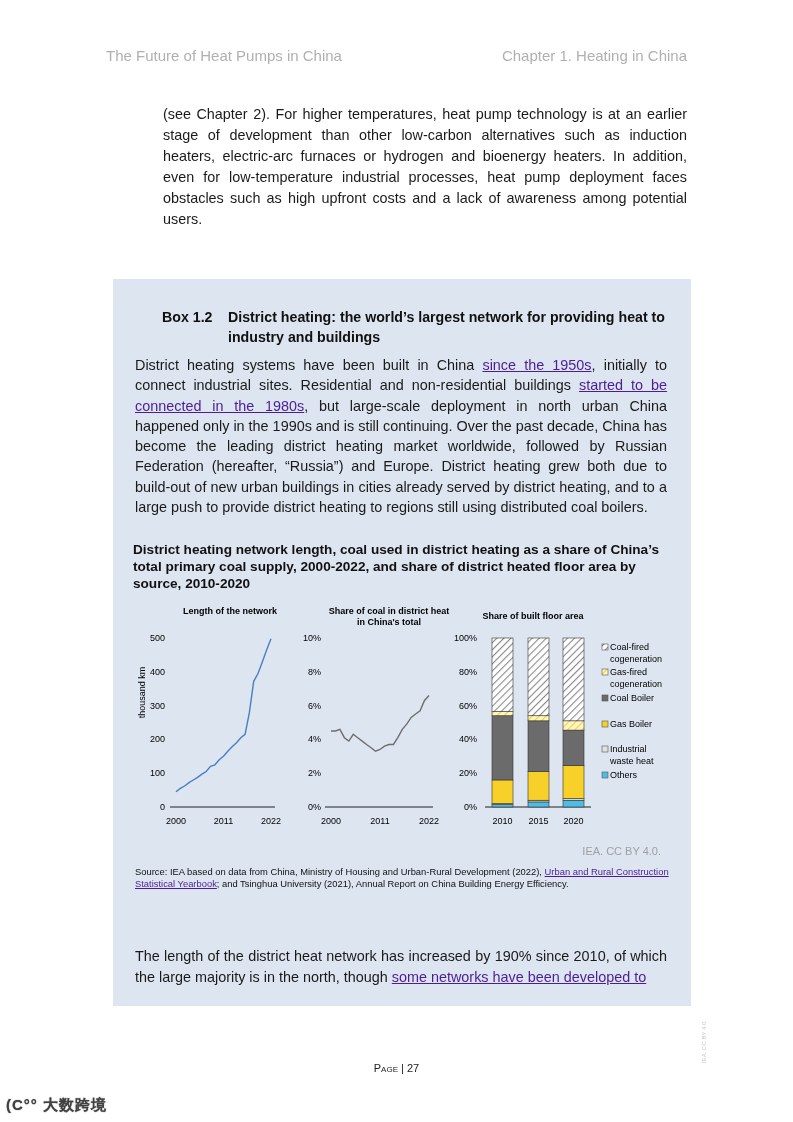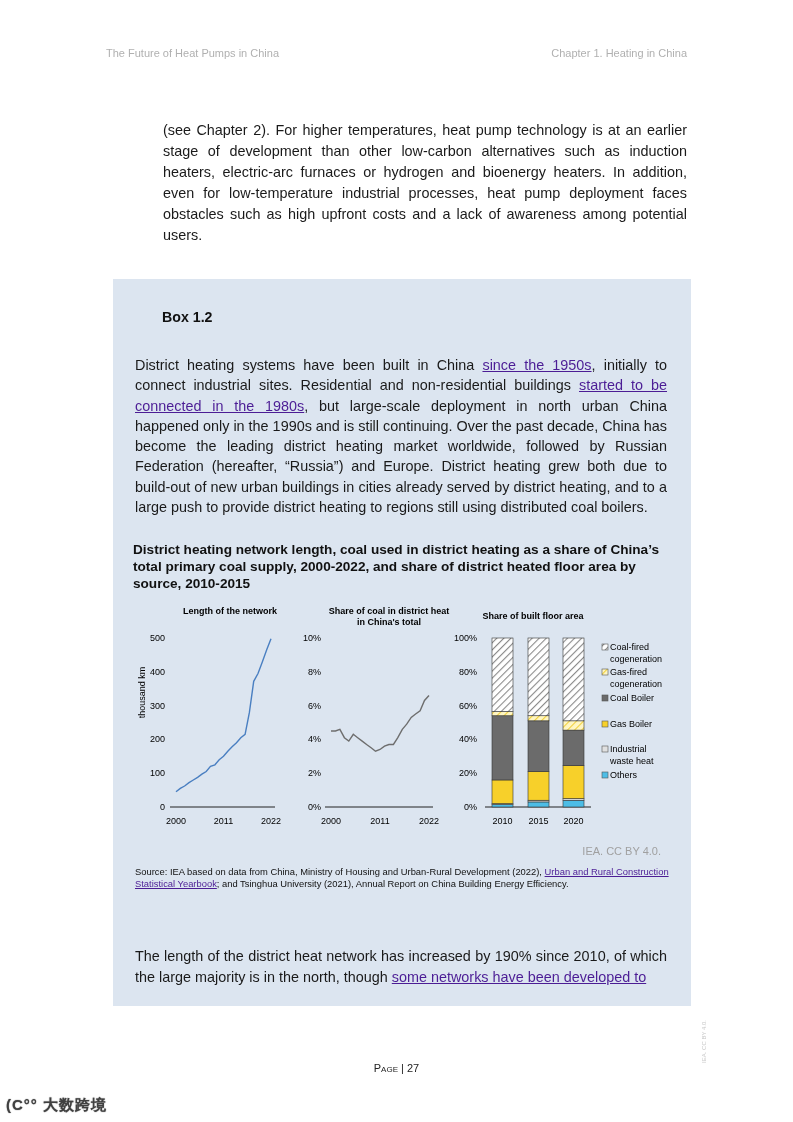--- a/index.html
+++ b/index.html
@@ -1,22 +1,22 @@
 <!DOCTYPE html>
 <html><head>
 <meta charset="utf-8">
 <style>
   html, body { margin:0; padding:0; }
   body { width:793px; height:1122px; background:#ffffff; position:relative; overflow:hidden;
          font-family:"Liberation Sans", sans-serif; color:#111; }
-  .hdr { position:absolute; top:47px; font-size:11px; color:#b0b0b0; }
+  .hdr { position:absolute; top:47px; font-size:15px; color:#b0b0b0; }
   .hdr.left { left:106px; }
   .hdr.right { right:106px; }
   .intro { position:absolute; left:163px; top:104px; width:524px; font-size:14.4px; line-height:21px;
-           text-align:justify; color:#1a1a1a;margin-top:16px; }
+           text-align:justify; color:#1a1a1a; }
   .box { position:absolute; left:113px; top:279px; width:578px; height:727px; background:#dce5f0; }
   .box-title { position:absolute; left:21px; top:28px; width:540px; font-size:14.2px; font-weight:bold; line-height:20px;margin-left:28px; }
   .box-title .num { position:absolute; left:0; top:0; }
   .box-title .txt { margin-left:66px; display:block; }
   .box-body { position:absolute; left:22px; top:76px; width:532px; font-size:14.4px; line-height:20.3px; text-align:justify; color:#1a1a1a; }
   a.lnk { color:#4c1d95; text-decoration:underline; }
   .fig-title { position:absolute; left:20px; top:262px; width:530px; font-size:13.6px; font-weight:bold; line-height:17px; }
   .charts { position:absolute; left:0; top:325px; width:466px; height:230px; }
   .credit { position:absolute; right:30px; top:566px; font-size:11px; color:#a0a0a0; }
   .notes { position:absolute; left:22px; top:587px; width:540px; font-size:9.4px; line-height:12px; color:#111; }
@@ -33,25 +33,26 @@
 <body>
 
 <div class="hdr left">The Future of Heat Pumps in China</div>
 <div class="hdr right">Chapter 1. Heating in China</div>
 
 <div class="intro">(see Chapter 2). For higher temperatures, heat pump technology is at an earlier stage of development than other low-carbon alternatives such as induction heaters, electric-arc furnaces or hydrogen and bioenergy heaters. In addition, even for low-temperature industrial processes, heat pump deployment faces obstacles such as high upfront costs and a lack of awareness among potential users.</div>
 
 <div class="box">
   <div class="box-title">
     <span class="num">Box 1.2</span>
+    <span class="txt">District heating: the world’s largest network for providing heat to industry and buildings</span>
   </div>
 
   <div class="box-body"><span>District heating systems have been built in China </span><a class="lnk" href="#">since the 1950s</a><span>, initially to connect industrial sites. Residential and non-residential buildings </span><a class="lnk" href="#">started to be connected in the 1980s</a><span>, but large-scale deployment in north urban China happened only in the 1990s and is still continuing. Over the past decade, China has become the leading district heating market worldwide, followed by Russian Federation (hereafter, “Russia”) and Europe. District heating grew both due to build-out of new urban buildings in cities already served by district heating, and to a large push to provide district heating to regions still using distributed coal boilers.</span></div>
 
-  <div class="fig-title">District heating network length, coal used in district heating as a share of China’s total primary coal supply, 2000-2022, and share of district heated floor area by source, 2010-2015</div>
+  <div class="fig-title">District heating network length, coal used in district heating as a share of China’s total primary coal supply, 2000-2022, and share of district heated floor area by source, 2010-2020</div>
 
   <div class="charts">
     <svg id="chartsvg" width="578" height="230" viewBox="0 0 578 230">
       <g id="c1">
           <text x="117" y="10" font-size="9" font-weight="bold" text-anchor="middle">Length of the network</text>
           <text x="52" y="206" font-size="9" text-anchor="end">0</text>
           <text x="52" y="172.2" font-size="9" text-anchor="end">100</text>
           <text x="52" y="138.4" font-size="9" text-anchor="end">200</text>
           <text x="52" y="104.6" font-size="9" text-anchor="end">300</text>
           <text x="52" y="70.80000000000001" font-size="9" text-anchor="end">400</text>

